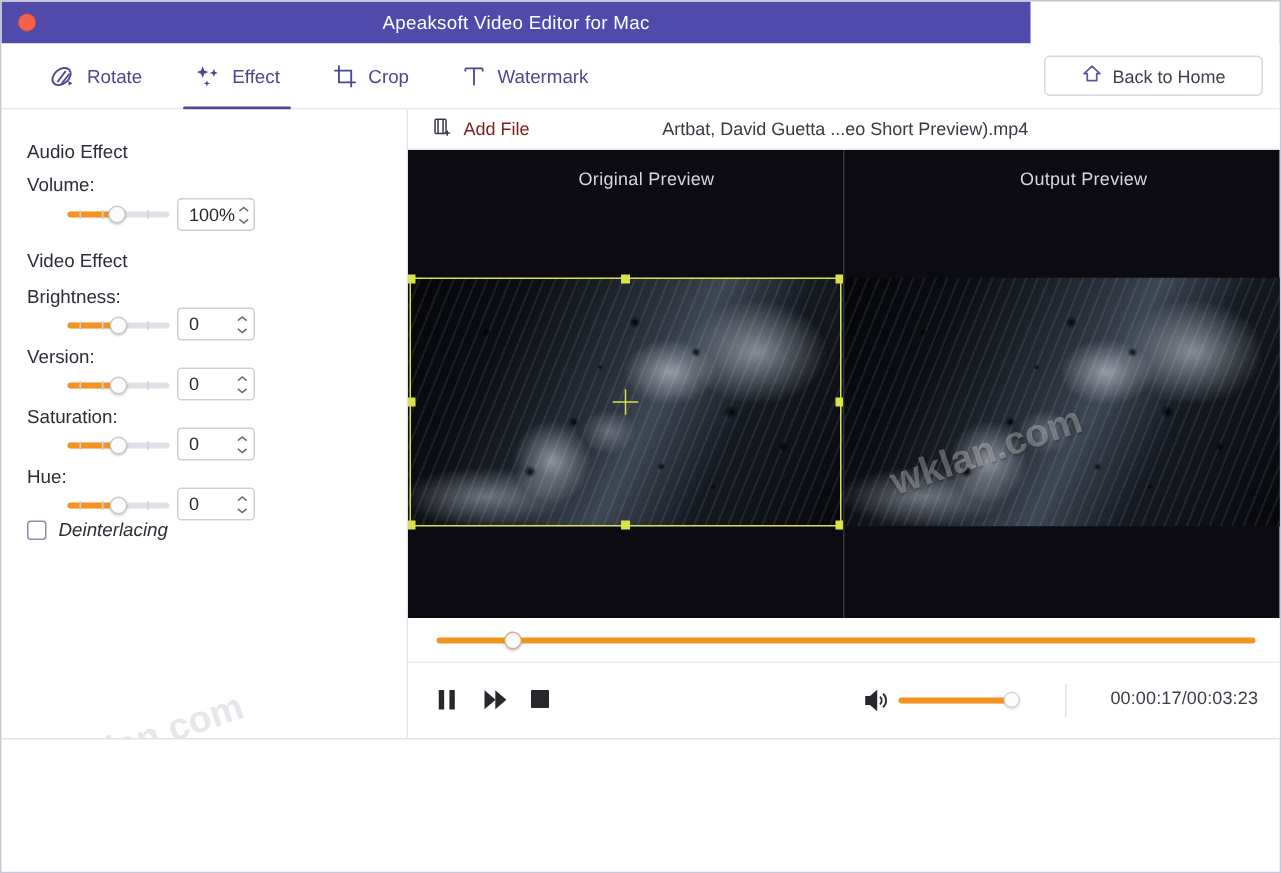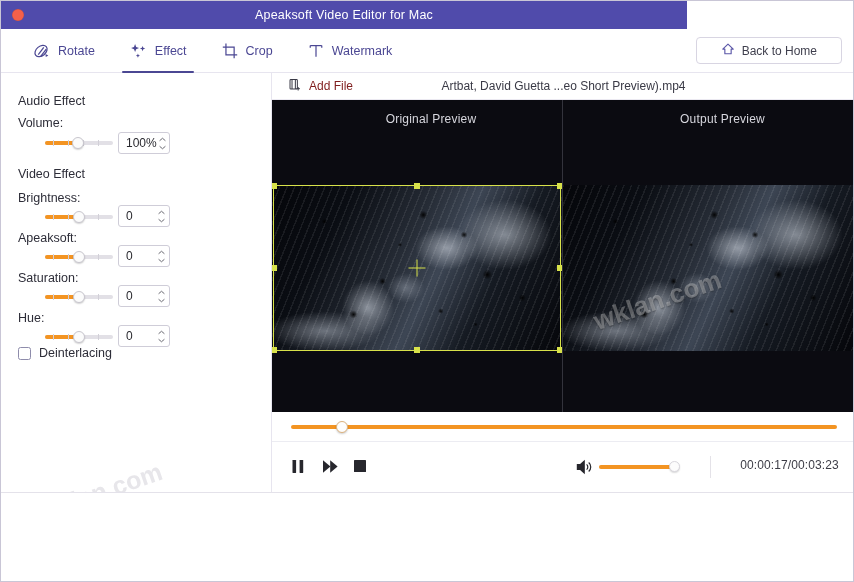--- a/index.html
+++ b/index.html
@@ -97,20 +97,21 @@
   .spin .val{
     flex:1; padding-left:7px; font-size:12px; color:#29292f;
   }
   .spin .arrows{
     width:15px; height:100%; display:flex; flex-direction:column;
     align-items:center; justify-content:center; gap:3px; cursor:pointer;
   }
   .chk-row{
     position:absolute; left:17px; display:flex; align-items:center; gap:8px;
     cursor:pointer;
+    font-style:italic;
   }
   .chk{
     width:13px; height:13px; border:1px solid #8e8cab; border-radius:2.5px;
     background:#fff;
   }
   .chk-row .txt{ font-size:12.5px; color:#2d2d38; }
 
   
   .wm{
     position:absolute; color:#e7e6ea; font-size:25px; font-weight:bold;
@@ -368,21 +369,21 @@
       <span class="arrows">
         <svg width="9" height="5" viewBox="0 0 10 6" fill="none" stroke="#6a6a72" stroke-width="1.2">
             <path d="M1.5 4.5 L5 1.5 L8.5 4.5"></path>
           </svg>
         <svg width="9" height="5" viewBox="0 0 10 6" fill="none" stroke="#6a6a72" stroke-width="1.2">
             <path d="M1.5 1.5 L5 4.5 L8.5 1.5"></path>
           </svg>
       </span>
     </div>
 
-    <div class="ctl-label" style="top:158px;">Apeaksoft:</div>
+    <div class="ctl-label" style="top:158px;">Version:</div>
     <div class="slider" style="top:182px;">
       <div class="fill" style="width:47%"></div>
       <div class="tick" style="left:8px"></div>
         <div class="tick" style="left:23px"></div>
       <div class="tick" style="left:38px"></div>
         <div class="tick" style="left:53px"></div>
       <div class="thumb" style="left:41%"></div>
     </div>
     <div class="spin" style="top:172px;">
       <span class="val">0</span>

